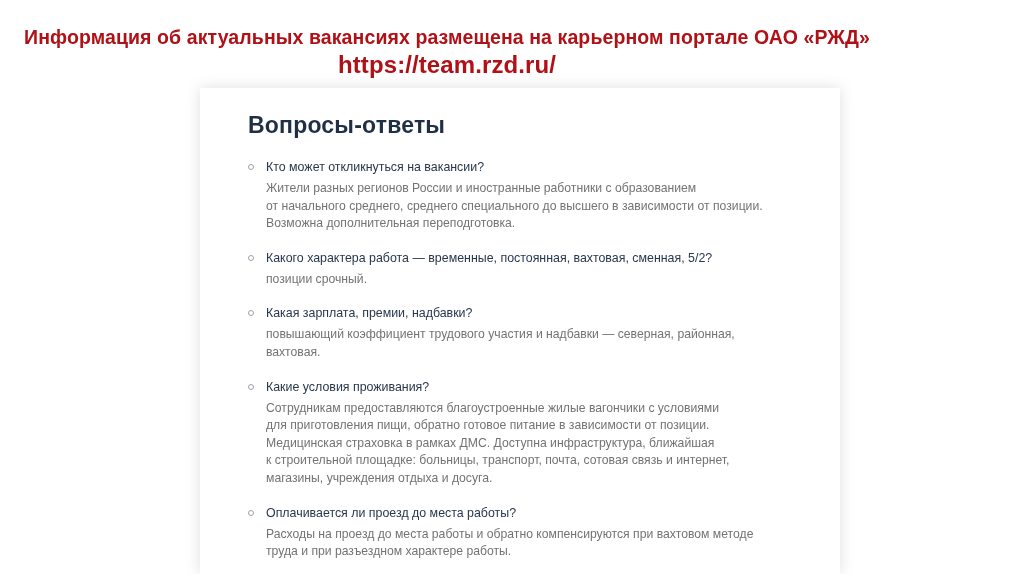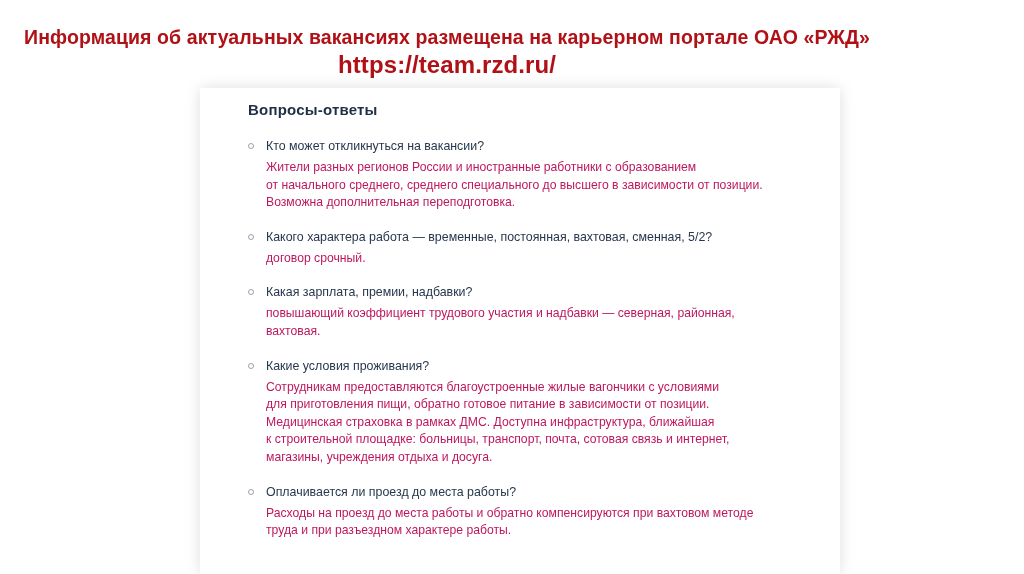--- a/index.html
+++ b/index.html
@@ -52,24 +52,24 @@
     width: 640px;
     height: 486px;
     background: #ffffff;
     box-shadow: 0 0 14px rgba(0,0,0,0.13);
     box-sizing: border-box;
     padding: 10px 38px 0 48px;
     overflow: hidden;
   }
 
   .faq-title {
-    font-size: 15px;
+    font-size: 23px;
     font-weight: bold;
     color: #1f2f46;
-    margin: 3px 0 20px 0;
+    margin: 14px 0 20px 0;
     letter-spacing: 0.2px;
   }
 
   .qa-item {
     position: relative;
     margin-bottom: 17px;
     padding-left: 18px;
   }
   .qa-bullet {
     position: absolute;
@@ -83,21 +83,21 @@
   }
   .qa-question {
     font-size: 12.4px;
     font-weight: normal;
     color: #27374d;
     line-height: 17px;
     margin-bottom: 4px;
   }
   .qa-answer {
     font-size: 12.2px;
-    color: #be185d;
+    color: #737373;
     line-height: 17.6px;
   }
   .qa-answer div {
     white-space: nowrap;
   }
 </style>
 </head>
 <body>
 
 <div class="slide">
@@ -117,21 +117,21 @@
         <div>Жители разных регионов России и иностранные работники с образованием</div>
         <div>от начального среднего, среднего специального до высшего в зависимости от позиции.</div>
         <div>Возможна дополнительная переподготовка.</div>
       </div>
     </div>
 
     <div class="qa-item">
       <span class="qa-bullet"></span>
       <div class="qa-question">Какого характера работа — временные, постоянная, вахтовая, сменная, 5/2?</div>
       <div class="qa-answer">
-        <div>договор срочный.</div>
+        <div>позиции срочный.</div>
       </div>
     </div>
 
     <div class="qa-item">
       <span class="qa-bullet"></span>
       <div class="qa-question">Какая зарплата, премии, надбавки?</div>
       <div class="qa-answer">
         <div>повышающий коэффициент трудового участия и надбавки — северная, районная,</div>
         <div>вахтовая.</div>
       </div>

